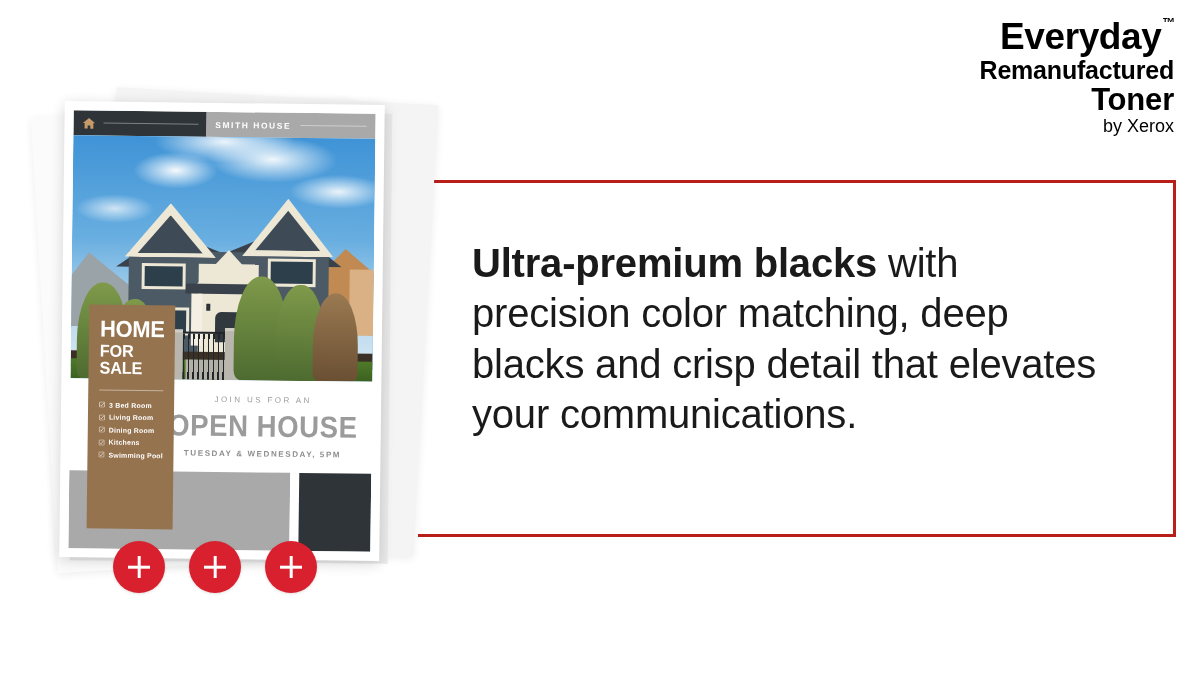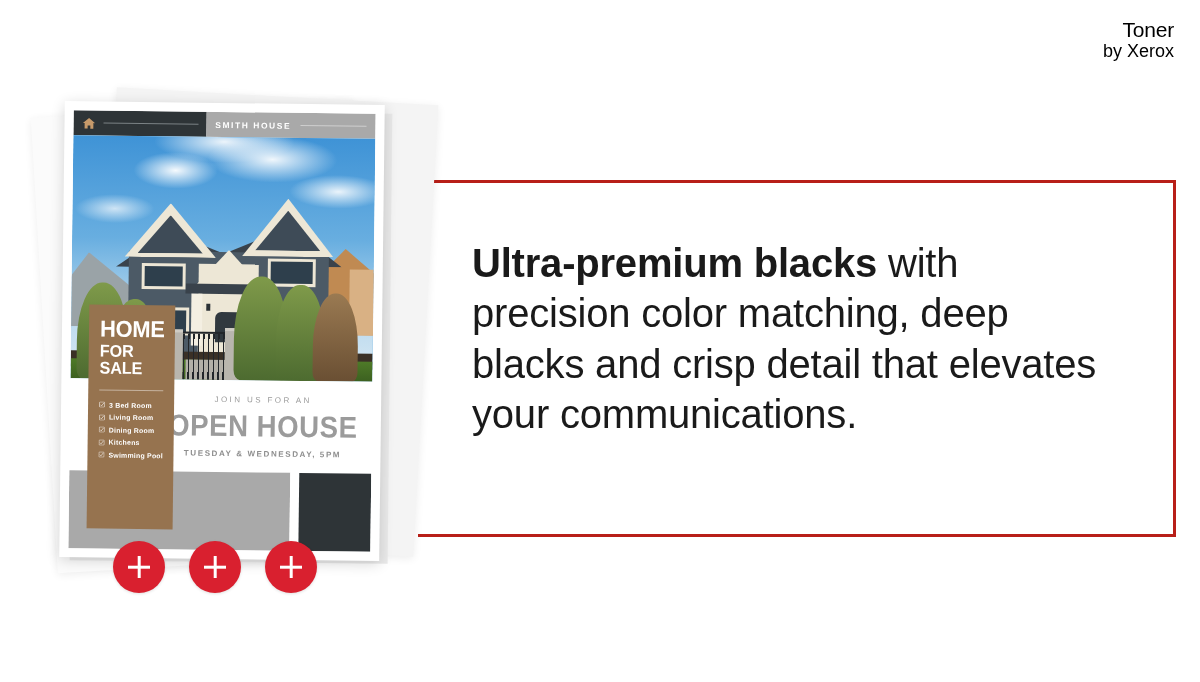--- a/index.html
+++ b/index.html
@@ -43,22 +43,22 @@
     top: -9px;
     left: 1px;
   }
   .brand-l2 {
     font-size: 25px;
     font-weight: 700;
     letter-spacing: -0.2px;
     margin-top: 3px;
   }
   .brand-l3 {
-    font-size: 21px;
-    font-weight: 400;
+    font-size: 31px;
+    font-weight: 700;
     letter-spacing: -0.2px;
     margin-top: 1px;
   }
   .brand-l4 {
     font-size: 18px;
     font-weight: 400;
     margin-top: 2px;
     text-align: right;
   }
 
@@ -391,20 +391,22 @@
   }
   .plus-btn::before { width: 22px; height: 2.6px; transform: translate(-50%,-50%); }
   .plus-btn::after  { width: 2.6px; height: 22px; transform: translate(-50%,-50%); }
 </style>
 </head>
 <body>
 
 <div id="stage">
 
   <div class="brand">
+    <div class="brand-l1"><span>Everyday</span><sup class="brand-tm">™</sup></div>
+    <div class="brand-l2">Remanufactured</div>
     <div class="brand-l3">Toner</div>
     <div class="brand-l4">by Xerox</div>
   </div>
 
   <div class="copy-frame"></div>
   <div class="copy-text">
     <b>Ultra-premium blacks</b><span> with precision color matching, deep blacks and crisp detail that elevates your communications.</span>
   </div>
 
   <div class="stack">

